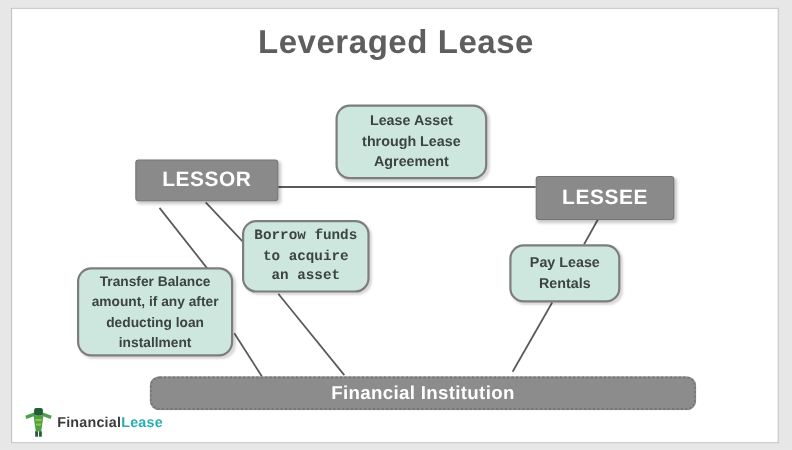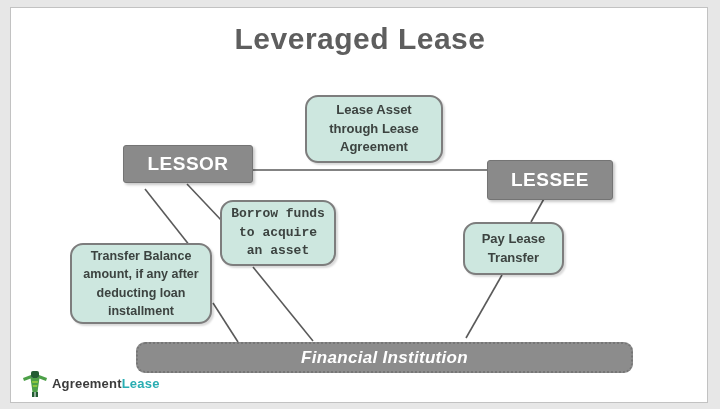--- a/index.html
+++ b/index.html
@@ -43,21 +43,21 @@
     background: #8c8c8c; border: 2px dotted #767676; border-radius: 9px;
     color: #ffffff; font-weight: 700; font-size: 17px; letter-spacing: 0.3px;
   }
 
   #lessor           { left: 123px; top: 145px; width: 130px; height: 38px; }
   #lessee           { left: 487px; top: 144px; width: 126px; height: 40px; margin-top: 16px; }
   #lease-agreement  { left: 305px; top:  95px; width: 138px; height: 68px; }
   #borrow-funds     { left: 220px; top: 200px; width: 116px; height: 66px; font-family: Liberation Mono, monospace; }
   #pay-rentals      { left: 463px; top: 222px; width: 101px; height: 53px; }
   #transfer-balance { left:  70px; top: 243px; width: 142px; height: 81px; font-size: 12.5px; }
-  #financial-institution { left: 136px; top: 342px; width: 497px; height: 31px; font-style: italic; }
+  #financial-institution { left: 136px; top: 342px; width: 497px; height: 31px; }
 
   .logo {
     position: absolute; left: 22px; top: 366px; height: 34px;
     display: flex; align-items: center; gap: 4px;
   }
   .logo-text { font-size: 13px; font-weight: 700; color: #3b3b3b; letter-spacing: 0.2px; }
   .logo-text .mojo { color: #29adb2; }
 </style>
 </head>
 <body>
@@ -90,21 +90,21 @@
 
   <div id="lease-agreement" class="node mint">
     <span>Lease Asset through Lease Agreement</span>
   </div>
 
   <div id="borrow-funds" class="node mint">
     <span>Borrow funds to acquire an asset</span>
   </div>
 
   <div id="pay-rentals" class="node mint">
-    <span>Pay Lease Transfer</span>
+    <span>Pay Lease Rentals</span>
   </div>
 
   <div id="transfer-balance" class="node mint">
     <span>Transfer Balance amount, if any after deducting loan installment</span>
   </div>
 
   <div id="financial-institution" class="node fi">
     <span>Financial Institution</span>
   </div>
 
@@ -116,16 +116,16 @@
 
       <rect x="9" y="3" width="8" height="7" rx="2" fill="#235c33"></rect>
 
       <path d="M8.5 10 L17.5 10 L15.5 24 L10.5 24 Z" fill="#4da048"></path>
       <path d="M10 13 L16 13 L15.6 15 L10.4 15 Z" fill="#8cc63f"></path>
       <path d="M10.6 17 L15.4 17 L15 19 L11 19 Z" fill="#8cc63f"></path>
 
       <rect x="10" y="24" width="2.5" height="5" fill="#235c33"></rect>
       <rect x="13.5" y="24" width="2.5" height="5" fill="#235c33"></rect>
     </svg>
-    <span class="logo-text"><span>Agreement</span><span class="mojo">Lease</span></span>
+    <span class="logo-text"><span>Financial</span><span class="mojo">Lease</span></span>
   </div>
 
 </div>
 
 </body></html>

